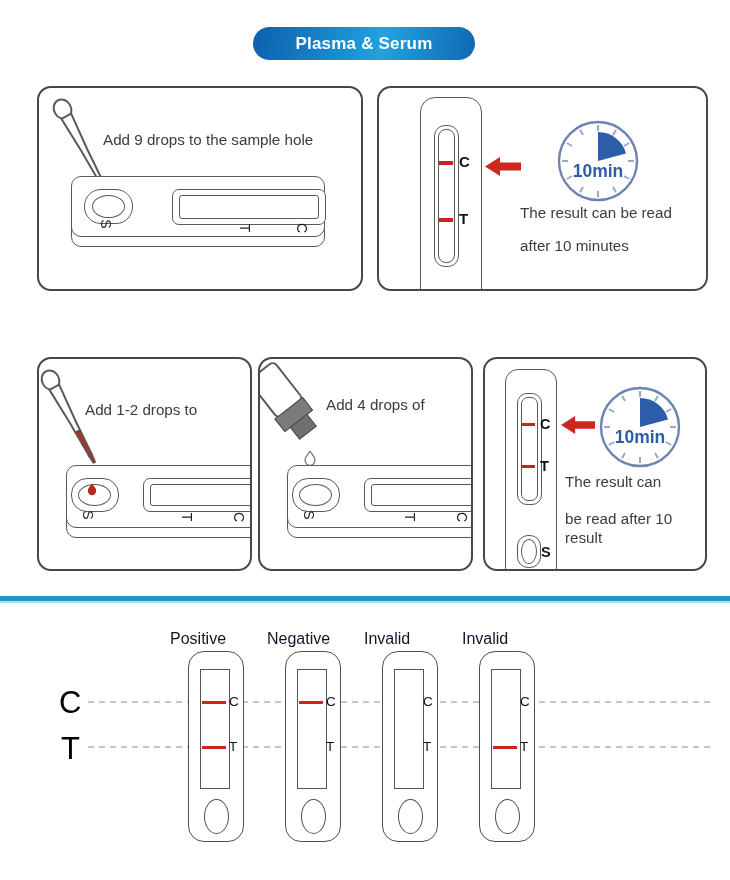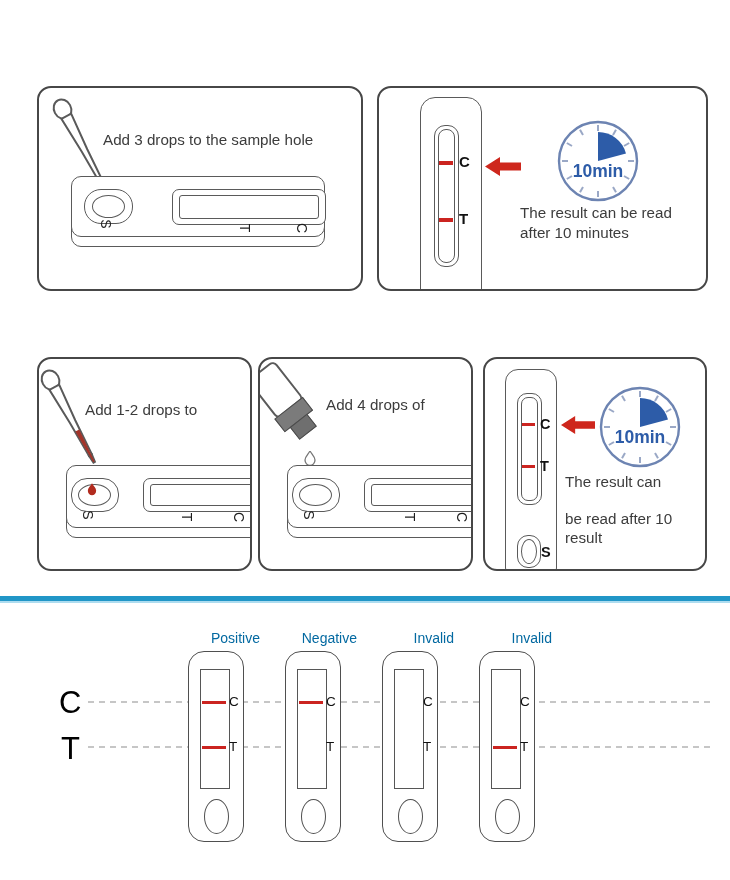--- a/index.html
+++ b/index.html
@@ -18,48 +18,51 @@
   .red-line{position:absolute;background:var(--line-red,#cb2420);}
   .note{position:absolute;font-size:15.2px;line-height:19px;color:#3c3c3c;white-space:nowrap;}
   .dash{position:absolute;height:2px;background:repeating-linear-gradient(90deg,#c6c6c6 0 6px,transparent 6px 11px);z-index:0;}
   .strip{position:absolute;top:651px;width:54px;height:189px;background:#fff;border:1.7px solid #4f4f4f;border-radius:16px;z-index:2;}
   .strip .win{position:absolute;left:11px;top:17px;width:28px;height:118px;border:1.5px solid #565656;background:#fff;}
   .strip .lc{left:13px;top:49px;width:24px;height:3px;z-index:2;}
   .strip .lt{left:13px;top:94px;width:24px;height:3px;z-index:2;}
   .strip .labc{position:absolute;left:40px;top:42px;font-size:13.5px;color:#111;z-index:3;}
   .strip .labt{position:absolute;left:40px;top:87px;font-size:13.5px;color:#111;z-index:3;}
   .strip .oval{position:absolute;left:15px;top:147px;width:23px;height:33px;border:1.6px solid #4f4f4f;border-radius:50%;}
-  .stitle{position:absolute;top:630px;width:90px;text-align:right;font-size:14px;color:#0369a1;}
+  .stitle{position:absolute;top:630px;width:90px;text-align:left;font-size:16px;color:#0f172a;}
   .bigletter{position:absolute;font-size:31px;color:#000;line-height:34px;}
   .bottle{position:absolute;width:36px;height:84px;transform:rotate(-38deg);transform-origin:50% 55%;}
   .bottle .bd{position:absolute;left:2px;top:0;width:30px;height:46px;background:#fff;border:2px solid #5a5a5a;border-radius:6px;}
   .bottle .cap{position:absolute;left:0;top:47px;width:34px;height:15px;background:#7b7b7b;border:1.5px solid #4a4a4a;}
   .bottle .tip{position:absolute;left:7px;top:63px;width:20px;height:14px;background:#6f6f6f;border:1.5px solid #4a4a4a;}
 </style>
 </head>
 <body>
 
 <div id="page">
 
+  <div class="pill a" style="left:253px;top:27px;width:222px;height:33px">
+    <span>Plasma &amp; Serum</span>
+  </div>
 
   <div class="panel" style="left:37px;top:86px;width:322px;height:201px">
     <svg class="a" style="left:4px;top:8px" width="130" height="165" viewBox="0 0 130 165">
       <g transform="rotate(-28 20 14)" fill="#fff" stroke="#5a5a5a" stroke-width="2">
         <ellipse cx="20" cy="13" rx="8.5" ry="10"></ellipse>
         <path d="M14.5 21 L25.5 21 L23 60 L21.6 98 L18.4 98 L17 60 Z"></path>
         <path d="M18.4 98 L21.6 98 L20.8 106 L19.2 106 Z"></path>
       </g>
     </svg>
     <svg class="a" style="left:56px;top:96px" width="11" height="14" viewBox="0 0 12 15">
       <path d="M6 0 C7.8 3.2 11 5.6 11 9 A5 5.5 0 1 1 1 9 C1 5.6 4.2 3.2 6 0 Z" fill="#fff" stroke="#777" stroke-width="1.3"></path>
     </svg>
     <svg class="a" style="left:63px;top:108px" width="13" height="16" viewBox="0 0 12 15">
       <path d="M6 0 C7.8 3.2 11 5.6 11 9 A5 5.5 0 1 1 1 9 C1 5.6 4.2 3.2 6 0 Z" fill="#fff" stroke="#777" stroke-width="1.3"></path>
     </svg>
-    <div class="a instr" style="left:64px;top:42px;width:256px">Add 3 drops to the sample hole</div>
+    <div class="a instr" style="left:64px;top:42px;width:256px">Add 9 drops to the sample hole</div>
 
     <div class="box" style="left:32px;top:98px;width:252px;height:59px;border-radius:10px;z-index:0"></div>
     <div class="box" style="left:32px;top:88px;width:252px;height:59px;border-radius:10px;z-index:1"></div>
     <div class="box" style="left:45px;top:101px;width:47px;height:33px;border-radius:17px;z-index:2"></div>
     <div class="box" style="left:53px;top:107px;width:31px;height:21px;border-radius:50%;border-width:1.4px;z-index:3"></div>
     <span class="rot" style="left:62px;top:129px;z-index:3">S</span>
     <div class="box" style="left:133px;top:101px;width:152px;height:34px;border-radius:7px;z-index:2"></div>
     <div class="box" style="left:140px;top:107px;width:138px;height:22px;border-radius:3px;border-width:1.4px;z-index:3"></div>
     <span class="rot" style="left:202px;top:133px;z-index:3">T</span>
     <span class="rot" style="left:258px;top:133px;z-index:3">C</span>
@@ -89,21 +92,21 @@
         <line x1="42" y1="6" x2="42" y2="12" transform="rotate(210 42 42)"></line>
         <line x1="42" y1="6" x2="42" y2="12" transform="rotate(240 42 42)"></line>
         <line x1="42" y1="6" x2="42" y2="12" transform="rotate(270 42 42)"></line>
         <line x1="42" y1="6" x2="42" y2="12" transform="rotate(300 42 42)"></line>
         <line x1="42" y1="6" x2="42" y2="12" transform="rotate(330 42 42)"></line>
       </g>
       <path d="M42 42 L42 13 A29 29 0 0 1 70 34.5 Z" fill="#2d5ca8"></path>
       <text x="42" y="58" text-anchor="middle" font-size="17.5" font-weight="600" fill="#2d5ca8" font-family="Liberation Sans, sans-serif">10min</text>
     </svg>
     <div class="note" style="left:141px;top:115px">The result can be read</div>
-    <div class="note" style="left:141px;top:135px">after 10 minutes</div>
+    <div class="note" style="left:141px;top:148px">after 10 minutes</div>
   </div>
 
 
   <div class="panel" style="left:37px;top:357px;width:211px;height:210px">
     <svg class="a" style="left:-8px;top:8px" width="130" height="165" viewBox="0 0 130 165">
       <g transform="rotate(-28 20 14)">
         <g fill="#fff" stroke="#5a5a5a" stroke-width="2">
           <ellipse cx="20" cy="13" rx="8.5" ry="10"></ellipse>
           <path d="M14.5 21 L25.5 21 L23 60 L21.6 98 L18.4 98 L17 60 Z"></path>
           <path d="M18.4 98 L21.6 98 L20.8 106 L19.2 106 Z"></path>

